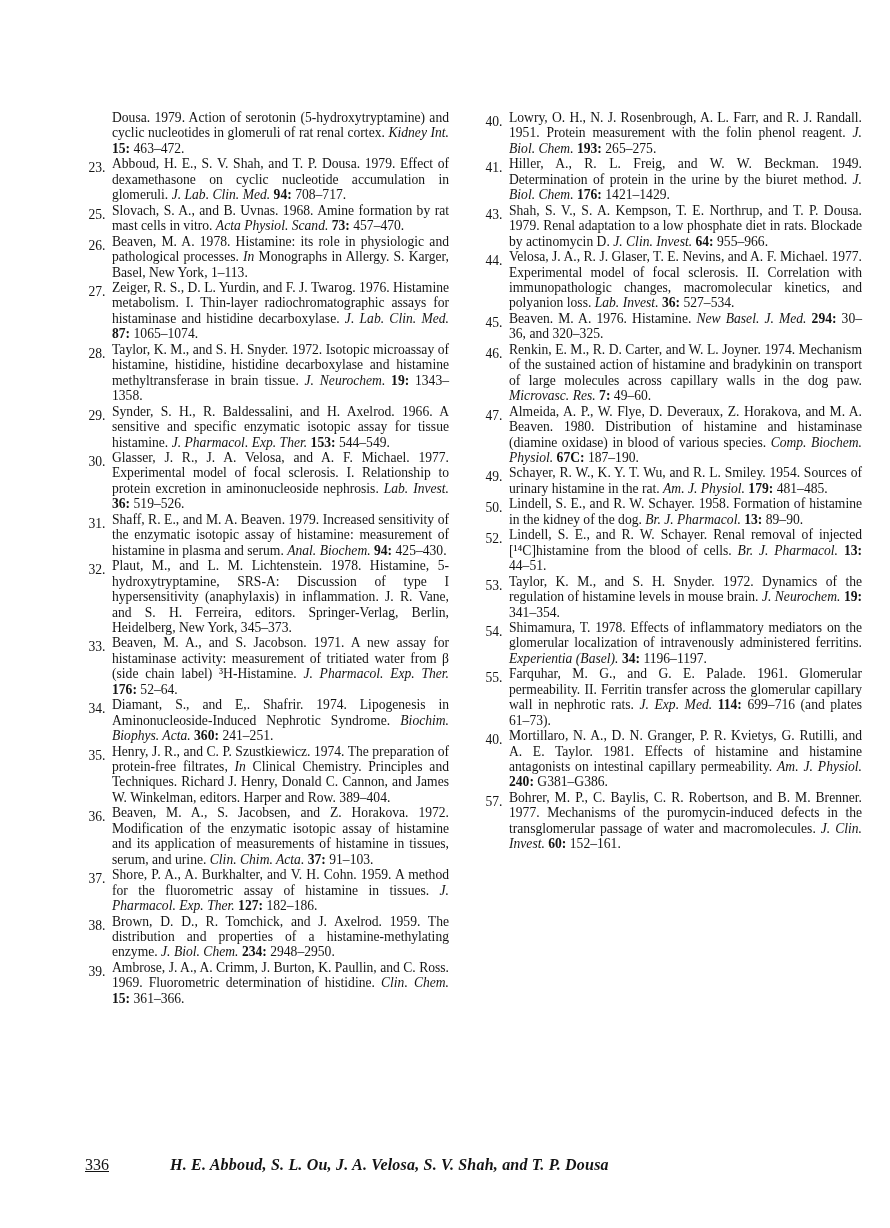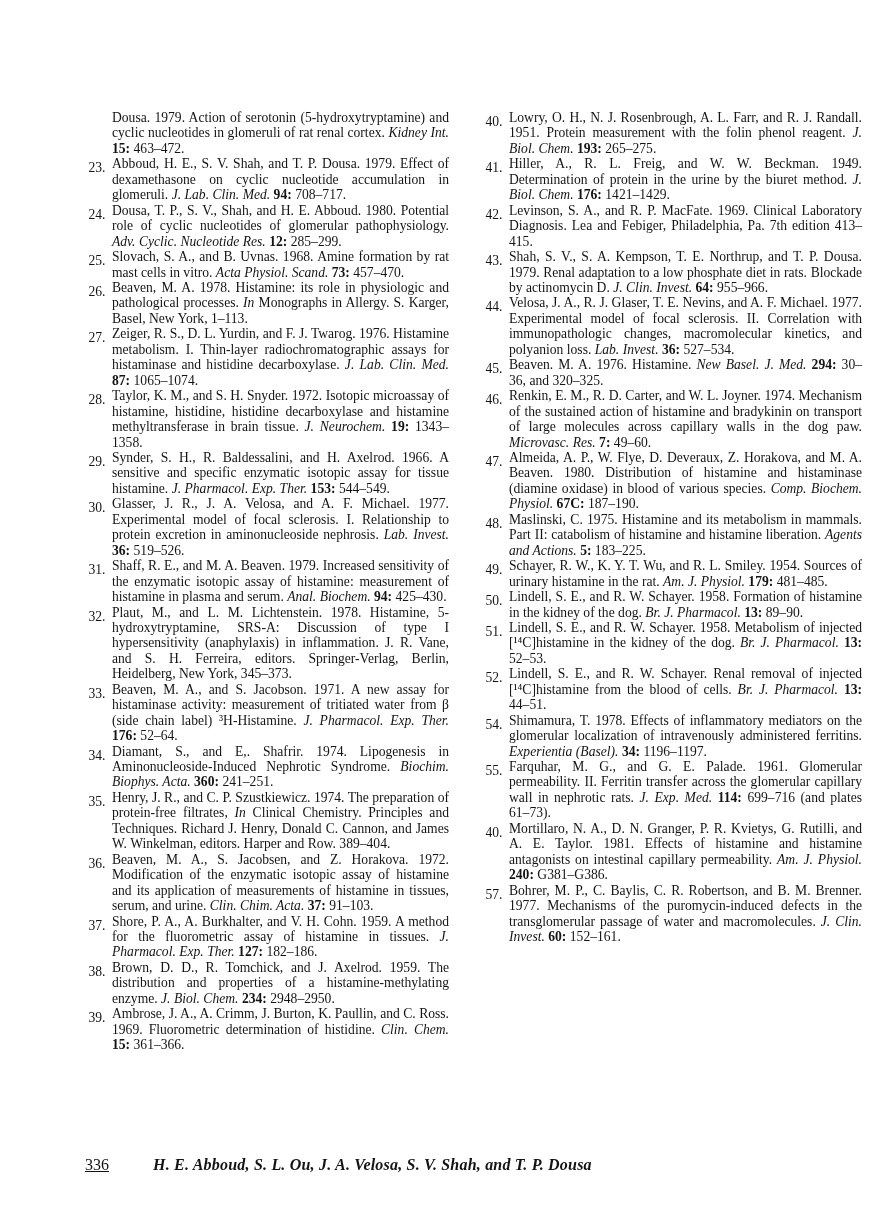--- a/index.html
+++ b/index.html
@@ -46,64 +46,61 @@
     font-size: 16px;
     white-space: nowrap;
   }
   .footer .pagenum {
     display: inline-block;
     font-weight: normal;
     text-decoration: underline;
   }
   .footer .authors {
     display: inline-block;
-    margin-left: 40px;
+    margin-left: 57px;
     font-style: italic;
     font-weight: bold;
     letter-spacing: 0.2px;
   }
 </style>
 </head>
 <body>
 
 <div class="page">
   <div class="col col-left" id="col-left">
       <div class="entry"><span class="num"></span><span class="txt"><span>Dousa. 1979. Action of serotonin (5-hydroxytryptamine) and cyclic nucleotides in glomeruli of rat renal cortex. </span><span class="it">Kidney Int. </span><span class="bd">15: </span><span>463–472.</span></span></div>
       <div class="entry"><span class="num">23.</span><span class="txt"><span>Abboud, H. E., S. V. Shah, and T. P. Dousa. 1979. Effect of dexamethasone on cyclic nucleotide accumulation in glomeruli. </span><span class="it">J. Lab. Clin. Med. </span><span class="bd">94: </span><span>708–717.</span></span></div>
-      <div class="entry"><span class="num">24.</span><span class="txt"><span>Dousa, T. P., S. V., Shah, and H. E. Abboud. 1980. Potential role of cyclic nucleotides of glomerular pathophysiology. </span><span class="it">Adv. Cyclic. Nucleotide Res. </span><span class="bd">12: </span><span>285–299.</span></span></div>
       <div class="entry"><span class="num">25.</span><span class="txt"><span>Slovach, S. A., and B. Uvnas. 1968. Amine formation by rat mast cells in vitro. </span><span class="it">Acta Physiol. Scand. </span><span class="bd">73: </span><span>457–470.</span></span></div>
       <div class="entry"><span class="num">26.</span><span class="txt"><span>Beaven, M. A. 1978. Histamine: its role in physiologic and pathological processes. </span><span class="it">In </span><span>Monographs in Allergy. S. Karger, Basel, New York, 1–113.</span></span></div>
       <div class="entry"><span class="num">27.</span><span class="txt"><span>Zeiger, R. S., D. L. Yurdin, and F. J. Twarog. 1976. Histamine metabolism. I. Thin-layer radiochromatographic assays for histaminase and histidine decarboxylase. </span><span class="it">J. Lab. Clin. Med. </span><span class="bd">87: </span><span>1065–1074.</span></span></div>
       <div class="entry"><span class="num">28.</span><span class="txt"><span>Taylor, K. M., and S. H. Snyder. 1972. Isotopic microassay of histamine, histidine, histidine decarboxylase and histamine methyltransferase in brain tissue. </span><span class="it">J. Neurochem. </span><span class="bd">19: </span><span>1343–1358.</span></span></div>
       <div class="entry"><span class="num">29.</span><span class="txt"><span>Synder, S. H., R. Baldessalini, and H. Axelrod. 1966. A sensitive and specific enzymatic isotopic assay for tissue histamine. </span><span class="it">J. Pharmacol. Exp. Ther. </span><span class="bd">153: </span><span>544–549.</span></span></div>
       <div class="entry"><span class="num">30.</span><span class="txt"><span>Glasser, J. R., J. A. Velosa, and A. F. Michael. 1977. Experimental model of focal sclerosis. I. Relationship to protein excretion in aminonucleoside nephrosis. </span><span class="it">Lab. Invest. </span><span class="bd">36: </span><span>519–526.</span></span></div>
       <div class="entry"><span class="num">31.</span><span class="txt"><span>Shaff, R. E., and M. A. Beaven. 1979. Increased sensitivity of the enzymatic isotopic assay of histamine: measurement of histamine in plasma and serum. </span><span class="it">Anal. Biochem. </span><span class="bd">94: </span><span>425–430.</span></span></div>
       <div class="entry"><span class="num">32.</span><span class="txt"><span>Plaut, M., and L. M. Lichtenstein. 1978. Histamine, 5-hydroxytryptamine, SRS-A: Discussion of type I hypersensitivity (anaphylaxis) in inflammation. J. R. Vane, and S. H. Ferreira, editors. Springer-Verlag, Berlin, Heidelberg, New York, 345–373.</span></span></div>
       <div class="entry"><span class="num">33.</span><span class="txt"><span>Beaven, M. A., and S. Jacobson. 1971. A new assay for histaminase activity: measurement of tritiated water from β (side chain label) ³H-Histamine. </span><span class="it">J. Pharmacol. Exp. Ther. </span><span class="bd">176: </span><span>52–64.</span></span></div>
       <div class="entry"><span class="num">34.</span><span class="txt"><span>Diamant, S., and E,. Shafrir. 1974. Lipogenesis in Aminonucleoside-Induced Nephrotic Syndrome. </span><span class="it">Biochim. Biophys. Acta. </span><span class="bd">360: </span><span>241–251.</span></span></div>
       <div class="entry"><span class="num">35.</span><span class="txt"><span>Henry, J. R., and C. P. Szustkiewicz. 1974. The preparation of protein-free filtrates, </span><span class="it">In </span><span>Clinical Chemistry. Principles and Techniques. Richard J. Henry, Donald C. Cannon, and James W. Winkelman, editors. Harper and Row. 389–404.</span></span></div>
       <div class="entry"><span class="num">36.</span><span class="txt"><span>Beaven, M. A., S. Jacobsen, and Z. Horakova. 1972. Modification of the enzymatic isotopic assay of histamine and its application of measurements of histamine in tissues, serum, and urine. </span><span class="it">Clin. Chim. Acta. </span><span class="bd">37: </span><span>91–103.</span></span></div>
       <div class="entry"><span class="num">37.</span><span class="txt"><span>Shore, P. A., A. Burkhalter, and V. H. Cohn. 1959. A method for the fluorometric assay of histamine in tissues. </span><span class="it">J. Pharmacol. Exp. Ther. </span><span class="bd">127: </span><span>182–186.</span></span></div>
       <div class="entry"><span class="num">38.</span><span class="txt"><span>Brown, D. D., R. Tomchick, and J. Axelrod. 1959. The distribution and properties of a histamine-methylating enzyme. </span><span class="it">J. Biol. Chem. </span><span class="bd">234: </span><span>2948–2950.</span></span></div>
       <div class="entry"><span class="num">39.</span><span class="txt"><span>Ambrose, J. A., A. Crimm, J. Burton, K. Paullin, and C. Ross. 1969. Fluorometric determination of histidine. </span><span class="it">Clin. Chem. </span><span class="bd">15: </span><span>361–366.</span></span></div>
     </div>
   <div class="col col-right" id="col-right">
       <div class="entry"><span class="num">40.</span><span class="txt"><span>Lowry, O. H., N. J. Rosenbrough, A. L. Farr, and R. J. Randall. 1951. Protein measurement with the folin phenol reagent. </span><span class="it">J. Biol. Chem. </span><span class="bd">193: </span><span>265–275.</span></span></div>
       <div class="entry"><span class="num">41.</span><span class="txt"><span>Hiller, A., R. L. Freig, and W. W. Beckman. 1949. Determination of protein in the urine by the biuret method. </span><span class="it">J. Biol. Chem. </span><span class="bd">176: </span><span>1421–1429.</span></span></div>
-      <div class="entry"><span class="num">42.</span><span class="txt"><span>Levinson, S. A., and R. P. MacFate. 1969. Clinical Laboratory Diagnosis. Lea and Febiger, Philadelphia, Pa. 7th edition 413–415.</span></span></div>
       <div class="entry"><span class="num">43.</span><span class="txt"><span>Shah, S. V., S. A. Kempson, T. E. Northrup, and T. P. Dousa. 1979. Renal adaptation to a low phosphate diet in rats. Blockade by actinomycin D. </span><span class="it">J. Clin. Invest. </span><span class="bd">64: </span><span>955–966.</span></span></div>
       <div class="entry"><span class="num">44.</span><span class="txt"><span>Velosa, J. A., R. J. Glaser, T. E. Nevins, and A. F. Michael. 1977. Experimental model of focal sclerosis. II. Correlation with immunopathologic changes, macromolecular kinetics, and polyanion loss. </span><span class="it">Lab. Invest. </span><span class="bd">36: </span><span>527–534.</span></span></div>
       <div class="entry"><span class="num">45.</span><span class="txt"><span>Beaven. M. A. 1976. Histamine. </span><span class="it">New Basel. J. Med. </span><span class="bd">294: </span><span>30–36, and 320–325.</span></span></div>
       <div class="entry"><span class="num">46.</span><span class="txt"><span>Renkin, E. M., R. D. Carter, and W. L. Joyner. 1974. Mechanism of the sustained action of histamine and bradykinin on transport of large molecules across capillary walls in the dog paw. </span><span class="it">Microvasc. Res. </span><span class="bd">7: </span><span>49–60.</span></span></div>
       <div class="entry"><span class="num">47.</span><span class="txt"><span>Almeida, A. P., W. Flye, D. Deveraux, Z. Horakova, and M. A. Beaven. 1980. Distribution of histamine and histaminase (diamine oxidase) in blood of various species. </span><span class="it">Comp. Biochem. Physiol. </span><span class="bd">67C: </span><span>187–190.</span></span></div>
-      <div class="entry"><span class="num">48.</span><span class="txt"><span>Maslinski, C. 1975. Histamine and its metabolism in mammals. Part II: catabolism of histamine and histamine liberation. </span><span class="it">Agents and Actions. </span><span class="bd">5: </span><span>183–225.</span></span></div>
       <div class="entry"><span class="num">49.</span><span class="txt"><span>Schayer, R. W., K. Y. T. Wu, and R. L. Smiley. 1954. Sources of urinary histamine in the rat. </span><span class="it">Am. J. Physiol. </span><span class="bd">179: </span><span>481–485.</span></span></div>
       <div class="entry"><span class="num">50.</span><span class="txt"><span>Lindell, S. E., and R. W. Schayer. 1958. Formation of histamine in the kidney of the dog. </span><span class="it">Br. J. Pharmacol. </span><span class="bd">13: </span><span>89–90.</span></span></div>
-      <div class="entry"><span class="num">51.</span><span class="txt"><span>Lindell, S. E., and R. W. Schayer. 1958. Metabolism of injected [¹⁴C]histamine in the kidney of the dog. </span><span class="it">Br. J. Pharmacol. </span><span class="bd">13: </span><span>52–53.</span></span></div>
       <div class="entry"><span class="num">52.</span><span class="txt"><span>Lindell, S. E., and R. W. Schayer. Renal removal of injected [¹⁴C]histamine from the blood of cells. </span><span class="it">Br. J. Pharmacol. </span><span class="bd">13: </span><span>44–51.</span></span></div>
+      <div class="entry"><span class="num">53.</span><span class="txt"><span>Taylor, K. M., and S. H. Snyder. 1972. Dynamics of the regulation of histamine levels in mouse brain. </span><span class="it">J. Neurochem. </span><span class="bd">19: </span><span>341–354.</span></span></div>
       <div class="entry"><span class="num">54.</span><span class="txt"><span>Shimamura, T. 1978. Effects of inflammatory mediators on the glomerular localization of intravenously administered ferritins. </span><span class="it">Experientia (Basel). </span><span class="bd">34: </span><span>1196–1197.</span></span></div>
       <div class="entry"><span class="num">55.</span><span class="txt"><span>Farquhar, M. G., and G. E. Palade. 1961. Glomerular permeability. II. Ferritin transfer across the glomerular capillary wall in nephrotic rats. </span><span class="it">J. Exp. Med. </span><span class="bd">114: </span><span>699–716 (and plates 61–73).</span></span></div>
       <div class="entry"><span class="num">40.</span><span class="txt"><span>Mortillaro, N. A., D. N. Granger, P. R. Kvietys, G. Rutilli, and A. E. Taylor. 1981. Effects of histamine and histamine antagonists on intestinal capillary permeability. </span><span class="it">Am. J. Physiol. </span><span class="bd">240: </span><span>G381–G386.</span></span></div>
       <div class="entry"><span class="num">57.</span><span class="txt"><span>Bohrer, M. P., C. Baylis, C. R. Robertson, and B. M. Brenner. 1977. Mechanisms of the puromycin-induced defects in the transglomerular passage of water and macromolecules. </span><span class="it">J. Clin. Invest. </span><span class="bd">60: </span><span>152–161.</span></span></div>
     </div>
   <div class="footer">
     <span class="pagenum">336</span>
     <span class="authors">H. E. Abboud, S. L. Ou, J. A. Velosa, S. V. Shah, and T. P. Dousa</span>
   </div>
 </div>

